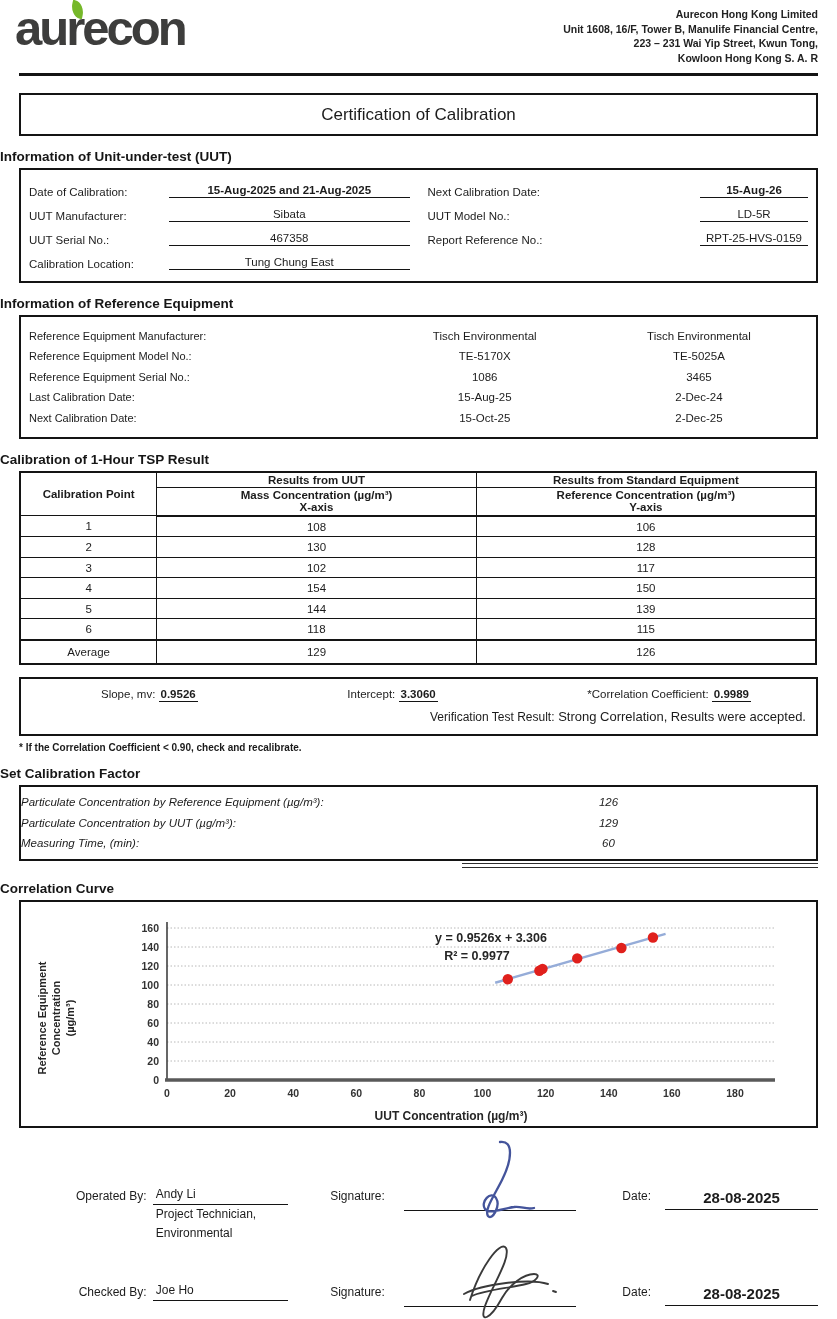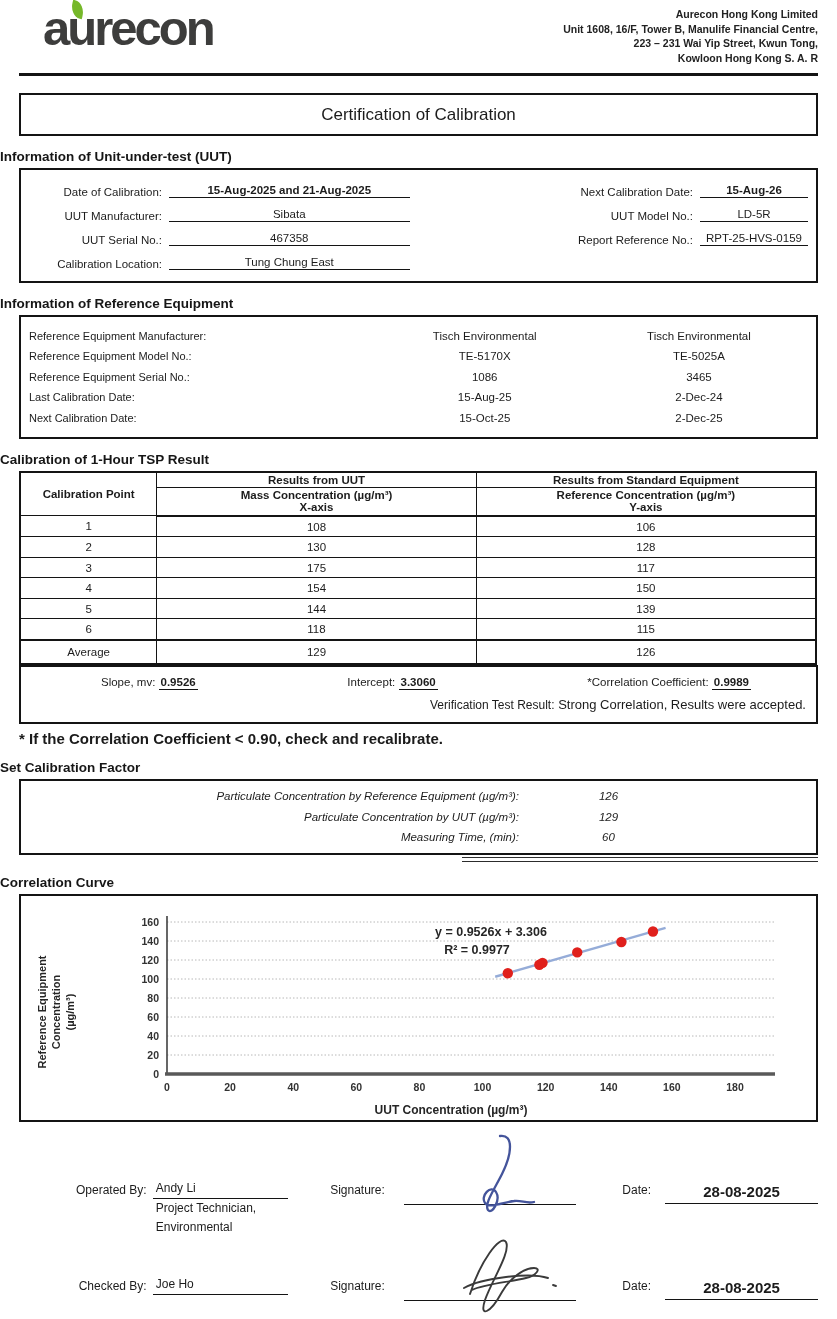--- a/index.html
+++ b/index.html
@@ -2,63 +2,63 @@
 <html><head>
 <meta charset="utf-8">
 <style>
   html,body{margin:0;padding:0;background:#fff;}
   body{width:837px;font-family:"Liberation Sans",sans-serif;color:#1c1c1c;}
   .page{position:relative;width:837px;height:1319px;background:#fff;overflow:hidden;}
 
   
   .hdr{display:flex;justify-content:space-between;align-items:flex-start;padding:4px 19px 0 15px;}
   .logo{position:relative;line-height:1;}
-  .logo-text{font-size:49px;font-weight:800;color:#3d3d3c;letter-spacing:-3px;margin-left:28px;}
+  .logo-text{font-size:49px;font-weight:800;color:#3d3d3c;letter-spacing:-3px;}
   .leaf{position:absolute;left:56px;top:-3px;width:13px;height:17px;background:#76b82a;
         border-radius:0 85% 0 85%;transform:rotate(14deg);}
   .addr{text-align:right;font-size:10.5px;font-weight:700;line-height:1.4;padding-top:3px;color:#222;}
   .rule{height:3.5px;background:#141414;margin:7px 19px 0;}
 
   
   .title-box{margin:17px 19px 0;border:2.2px solid #141414;padding:10px 0 9px;text-align:center;}
   .title-box span{font-size:17px;font-weight:400;}
   h3.sec{margin:13px 0 4px;font-size:13.5px;font-weight:700;color:#161616;}
   .box{margin:0 19px;border:2.4px solid #141414;}
 
   
   .uut-grid{display:grid;grid-template-columns:1fr 1fr;padding:7px 8px 8px;column-gap:18px;}
   .field{display:grid;align-items:end;margin-bottom:3px;height:21px;}
   .field.l{grid-template-columns:140px 1fr;}
   .field.r{grid-template-columns:1fr 108px;}
-  .flabel{text-align:right;padding-right:7px;font-size:11.5px;}
+  .flabel{text-align:left;padding-right:7px;font-size:11.5px;}
   .fvalue{text-align:center;border-bottom:1.5px solid #141414;font-size:11.5px;padding-bottom:1px;}
   .bold{font-weight:700;}
 
   
   .ref-box{padding:8px 8px 9px;}
   .ref-row{display:grid;grid-template-columns:45% 27% 28%;height:20.5px;align-items:center;}
   .ref-label{padding-right:10px;font-size:11px;}
   .ref-val{text-align:center;font-size:11.5px;}
 
   
   table.tsp{width:798px;margin:2px 19px 0;border-collapse:collapse;border:2.4px solid #141414;table-layout:fixed;}
   table.tsp td{border:1.3px solid #141414;text-align:center;font-size:11.5px;padding:1px 0;}
   table.tsp .hd{font-weight:700;}
   table.tsp td.corner{width:17%;}
   table.tsp tr.subrow td{border-top:1.1px solid #141414;border-bottom:2.2px solid #141414;padding:1px 0 2px;}
   table.tsp tr.body td{height:17.5px;}
   table.tsp tr.avg td{border-top:2px solid #141414;height:20px;}
 
   
-  .reg-box{padding:9px 10px 10px;}
+  .reg-box{padding:9px 10px 10px;margin-top:12px;}
   .reg-r1{display:flex;justify-content:space-between;padding:0 55px 0 70px;font-size:11.5px;align-items:baseline;}
   .reg-pair .val{font-weight:700;border-bottom:1.6px solid #141414;padding:0 2px 1px;}
   .reg-r2{text-align:right;margin-top:9px;font-size:13px;}
   .reg-r2 .vlabel{font-size:12px;}
-  .footnote{margin:6px 19px 0;font-size:15px;font-weight:700;color:#1a1a1a;}
+  .footnote{margin:6px 19px 0;font-size:10px;font-weight:700;color:#1a1a1a;}
 
   
   .factor-box{padding:5px 0 6px;}
   .factor-row{display:grid;grid-template-columns:505px 165px;height:20.5px;align-items:center;font-style:italic;}
   .k-row{margin:3px 19px 0;display:grid;grid-template-columns:455px 1fr;align-items:end;}
   .k-label{text-align:right;padding-right:6px;font-size:11.5px;}
   .k-val{text-align:center;font-size:11.5px;border-bottom:1.4px solid #1a1a1a;padding:0 95px 1px 0;}
   .dbl-rule{margin:2px 19px 0 462px;height:3px;border-top:1.3px solid #2c2c2c;border-bottom:1.3px solid #2c2c2c;}
 
   
@@ -195,21 +195,21 @@
       <td>108</td>
       <td>106</td>
     </tr>
     <tr class="body">
       <td>2</td>
       <td>130</td>
       <td>128</td>
     </tr>
     <tr class="body">
       <td>3</td>
-      <td>175</td>
+      <td>102</td>
       <td>117</td>
     </tr>
     <tr class="body">
       <td>4</td>
       <td>154</td>
       <td>150</td>
     </tr>
     <tr class="body">
       <td>5</td>
       <td>144</td>

